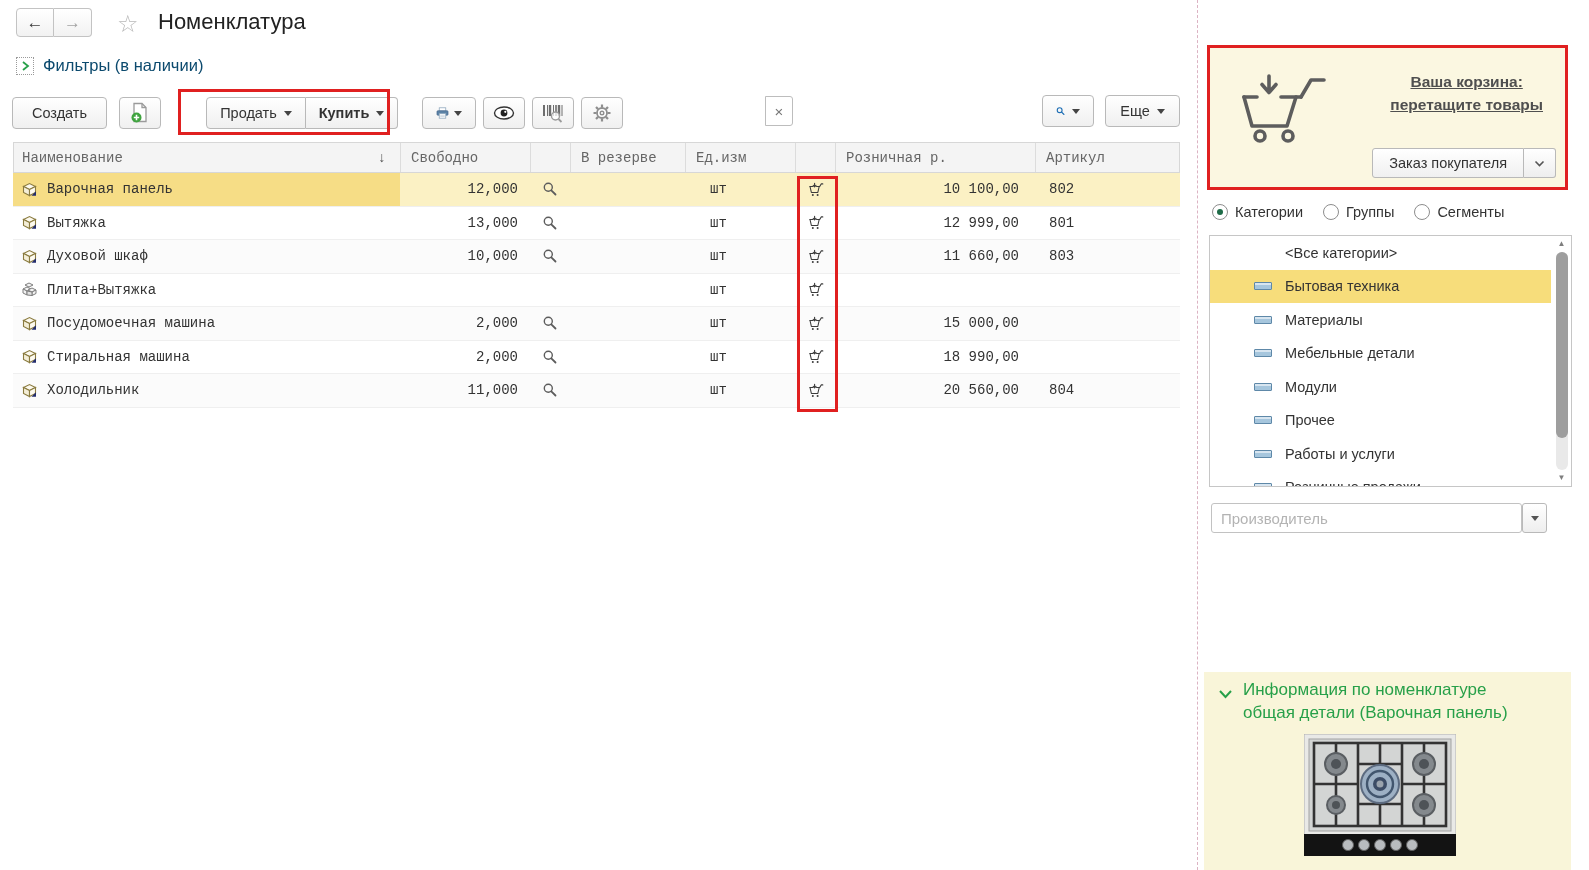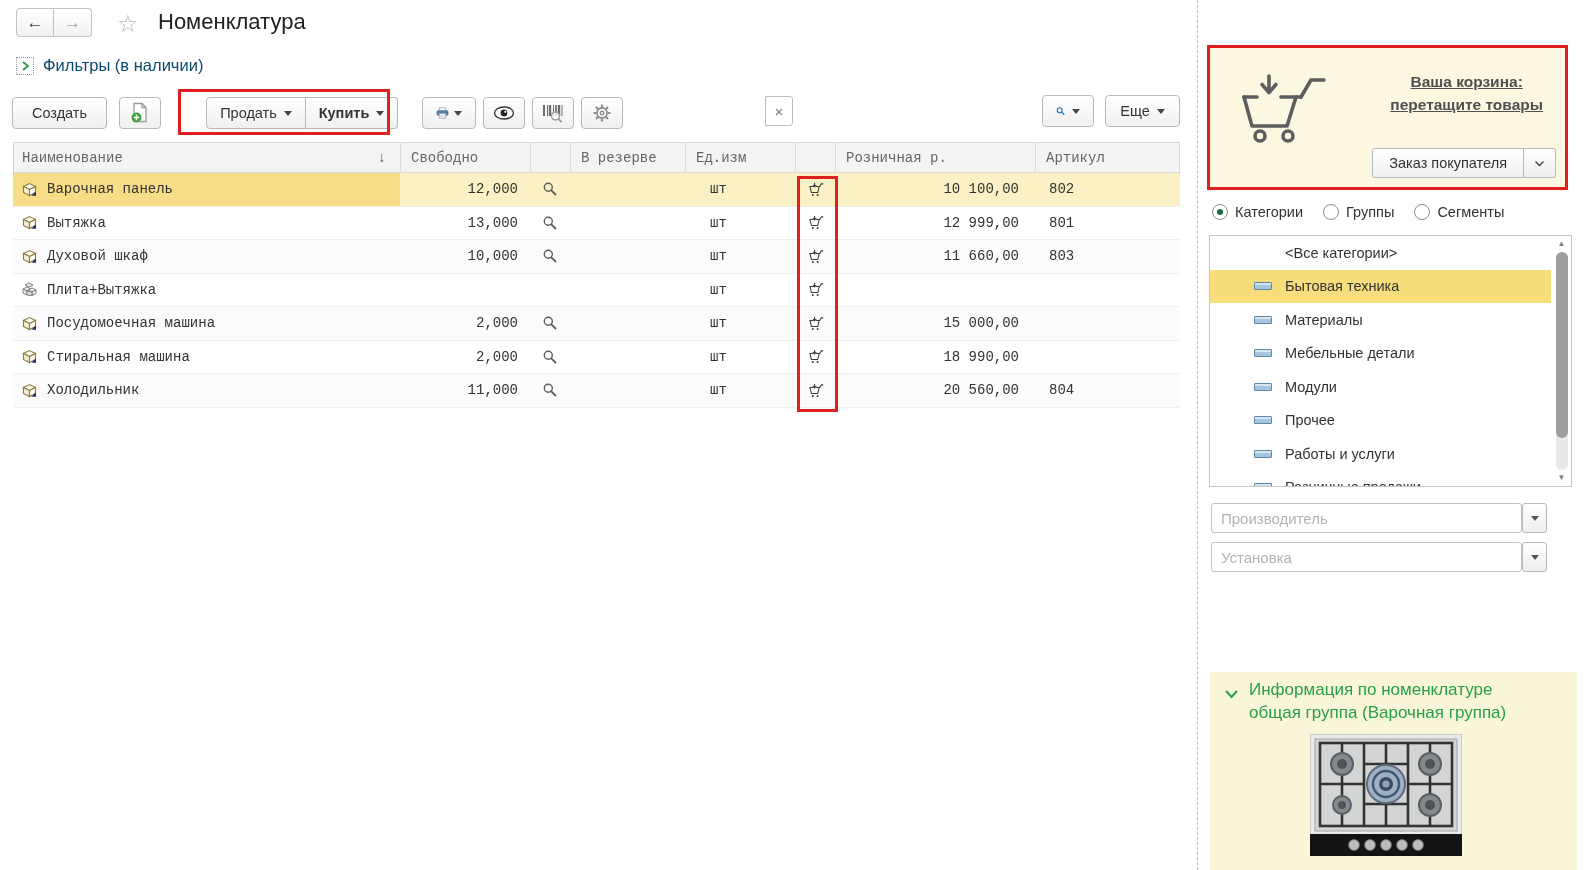--- a/index.html
+++ b/index.html
@@ -101,21 +101,21 @@
   .scroll-thumb { position:absolute; top:0; left:0; width:12px; height:186px; background:#9e9e9e; border-radius:6px; }
 
   .combo { position:absolute; left:13px; width:336px; height:30px; }
   .combo input { width:311px; height:30px; border:1px solid #c2c2c2; border-radius:3px; padding:0 9px;
     font-size:15px; color:#444; font-family:inherit; }
   .combo input::placeholder { color:#b3b3b3; }
   .combo-dd { position:absolute; right:0; top:0; width:25px; height:30px; border:1px solid #b9b9b9; border-radius:3px;
     background:linear-gradient(#fff,#eee); display:flex; align-items:center; justify-content:center; }
   .caret-sm { width:0; height:0; border-left:4px solid transparent; border-right:4px solid transparent; border-top:5px solid #555; }
 
-  .info-box { position:absolute; left:12px; top:672px; width:367px; height:198px; background:#f9f5d9; }
+  .info-box { position:absolute; left:6px; top:672px; width:367px; height:198px; background:#f9f5d9; }
   .info-text { position:absolute; left:39px; top:7px; font-size:17px; color:#27a049; line-height:1.35; }
   .info-chevron { position:absolute; left:14px; top:17px; }
   .cooktop { position:absolute; left:100px; top:62px; }
 </style>
 </head>
 <body>
 
 <div class="abs nav-group">
   <div class="nav-btn back">←</div>
   <div class="nav-btn fwd">→</div>
@@ -623,34 +623,28 @@
       <div class="scroll-arrow">▼</div>
     </div>
   </div>
 
   <div class="combo" style="top:503px;">
     <input readonly="" placeholder="Производитель" style="">
     <div class="combo-dd">
         <span class="caret-sm"></span>
       </div>
   </div>
-  <div class="combo" style="top:542px;">
-    <input readonly="" placeholder="Установка" style="">
-    <div class="combo-dd">
-        <span class="caret-sm"></span>
-      </div>
-  </div>
 
   <div class="info-box">
     <svg class="info-chevron" width="15" height="10" viewBox="0 0 15 10">
       <polyline points="2,2 7.5,8 13,2" fill="none" stroke="#27a049" stroke-width="2"></polyline>
     </svg>
     <div class="info-text">
       <div>Информация по номенклатуре</div>
-      <div>общая группа (Варочная группа)</div>
+      <div>общая детали (Варочная панель)</div>
     </div>
     <svg class="cooktop" width="152" height="122" viewBox="0 0 152 122">
       <rect x="0" y="0" width="152" height="122" fill="#e9e9e7" stroke="#b0b0b0"></rect>
       <rect x="5" y="5" width="142" height="92" fill="#d3d5d4" stroke="#a3a3a3"></rect>
       <g fill="none" stroke="#333" stroke-width="2.6">
         <rect x="10" y="9" width="132" height="83"></rect>
         <path d="M54 9 V92 M98 9 V92"></path>
         <path d="M10 50 H54 M98 50 H142 M32 9 V92 M120 9 V92 M54 30 H98 M54 70 H98 M76 9 V30 M76 70 V92"></path>
       </g>
       <g>

